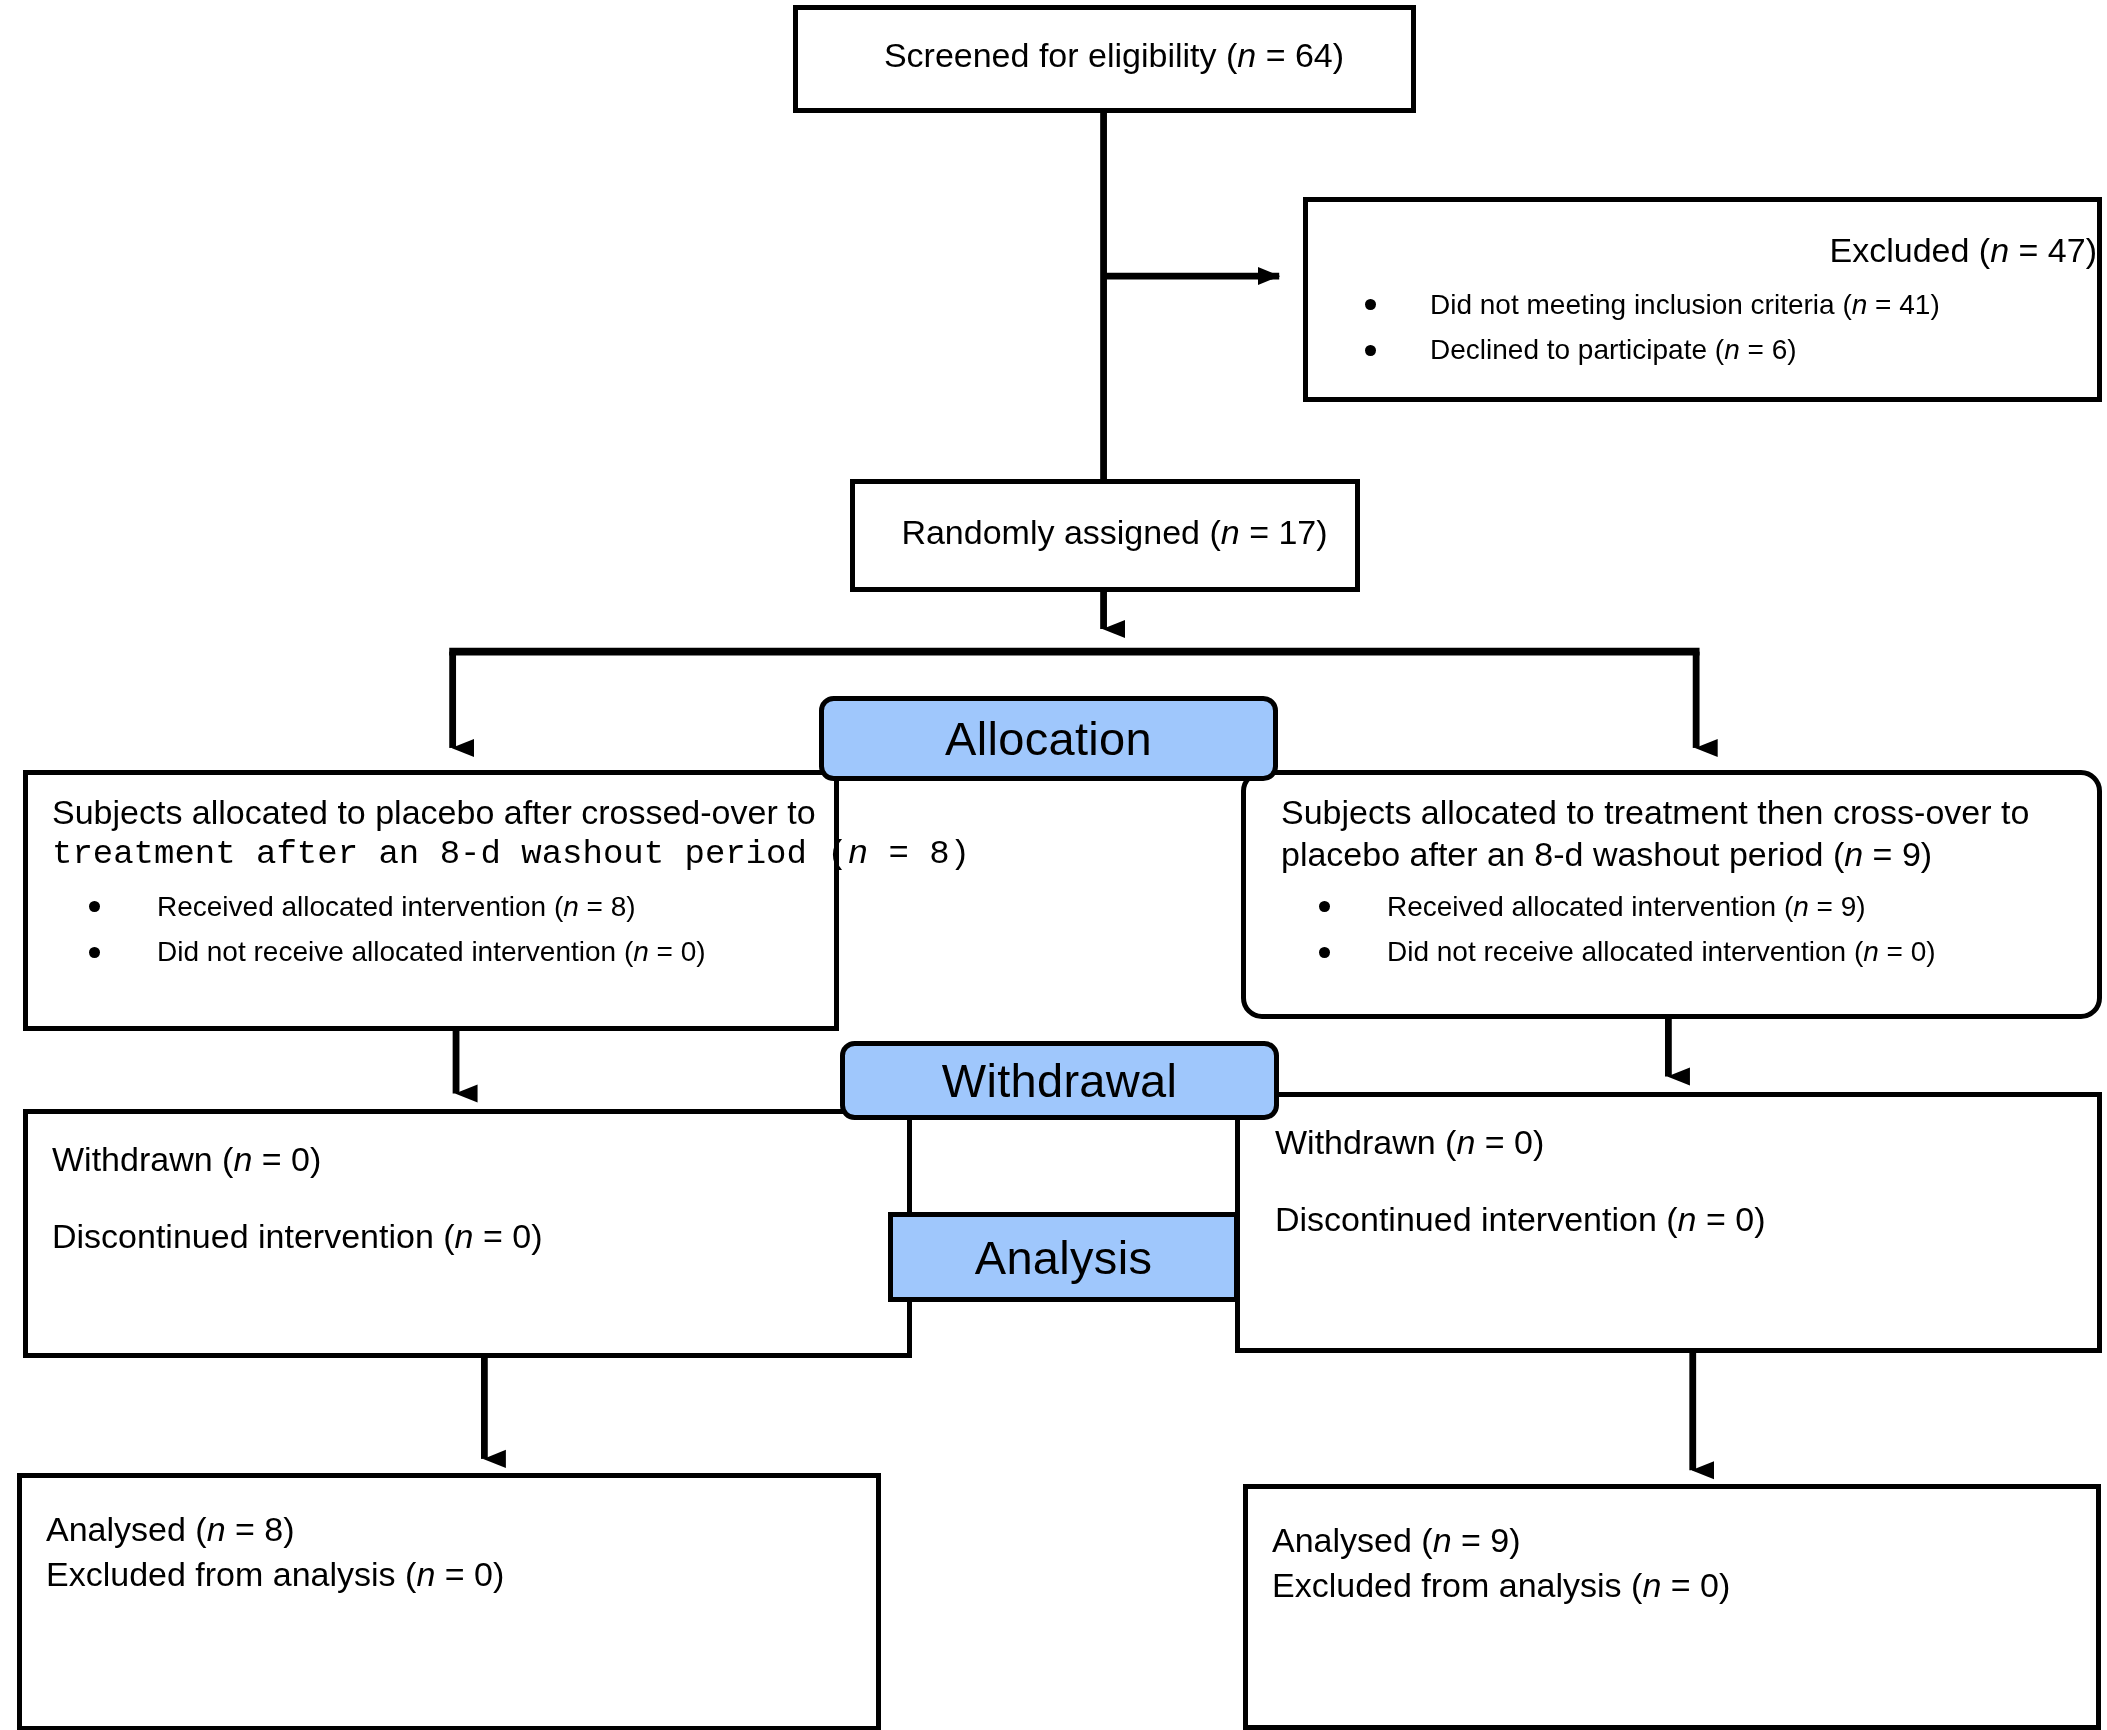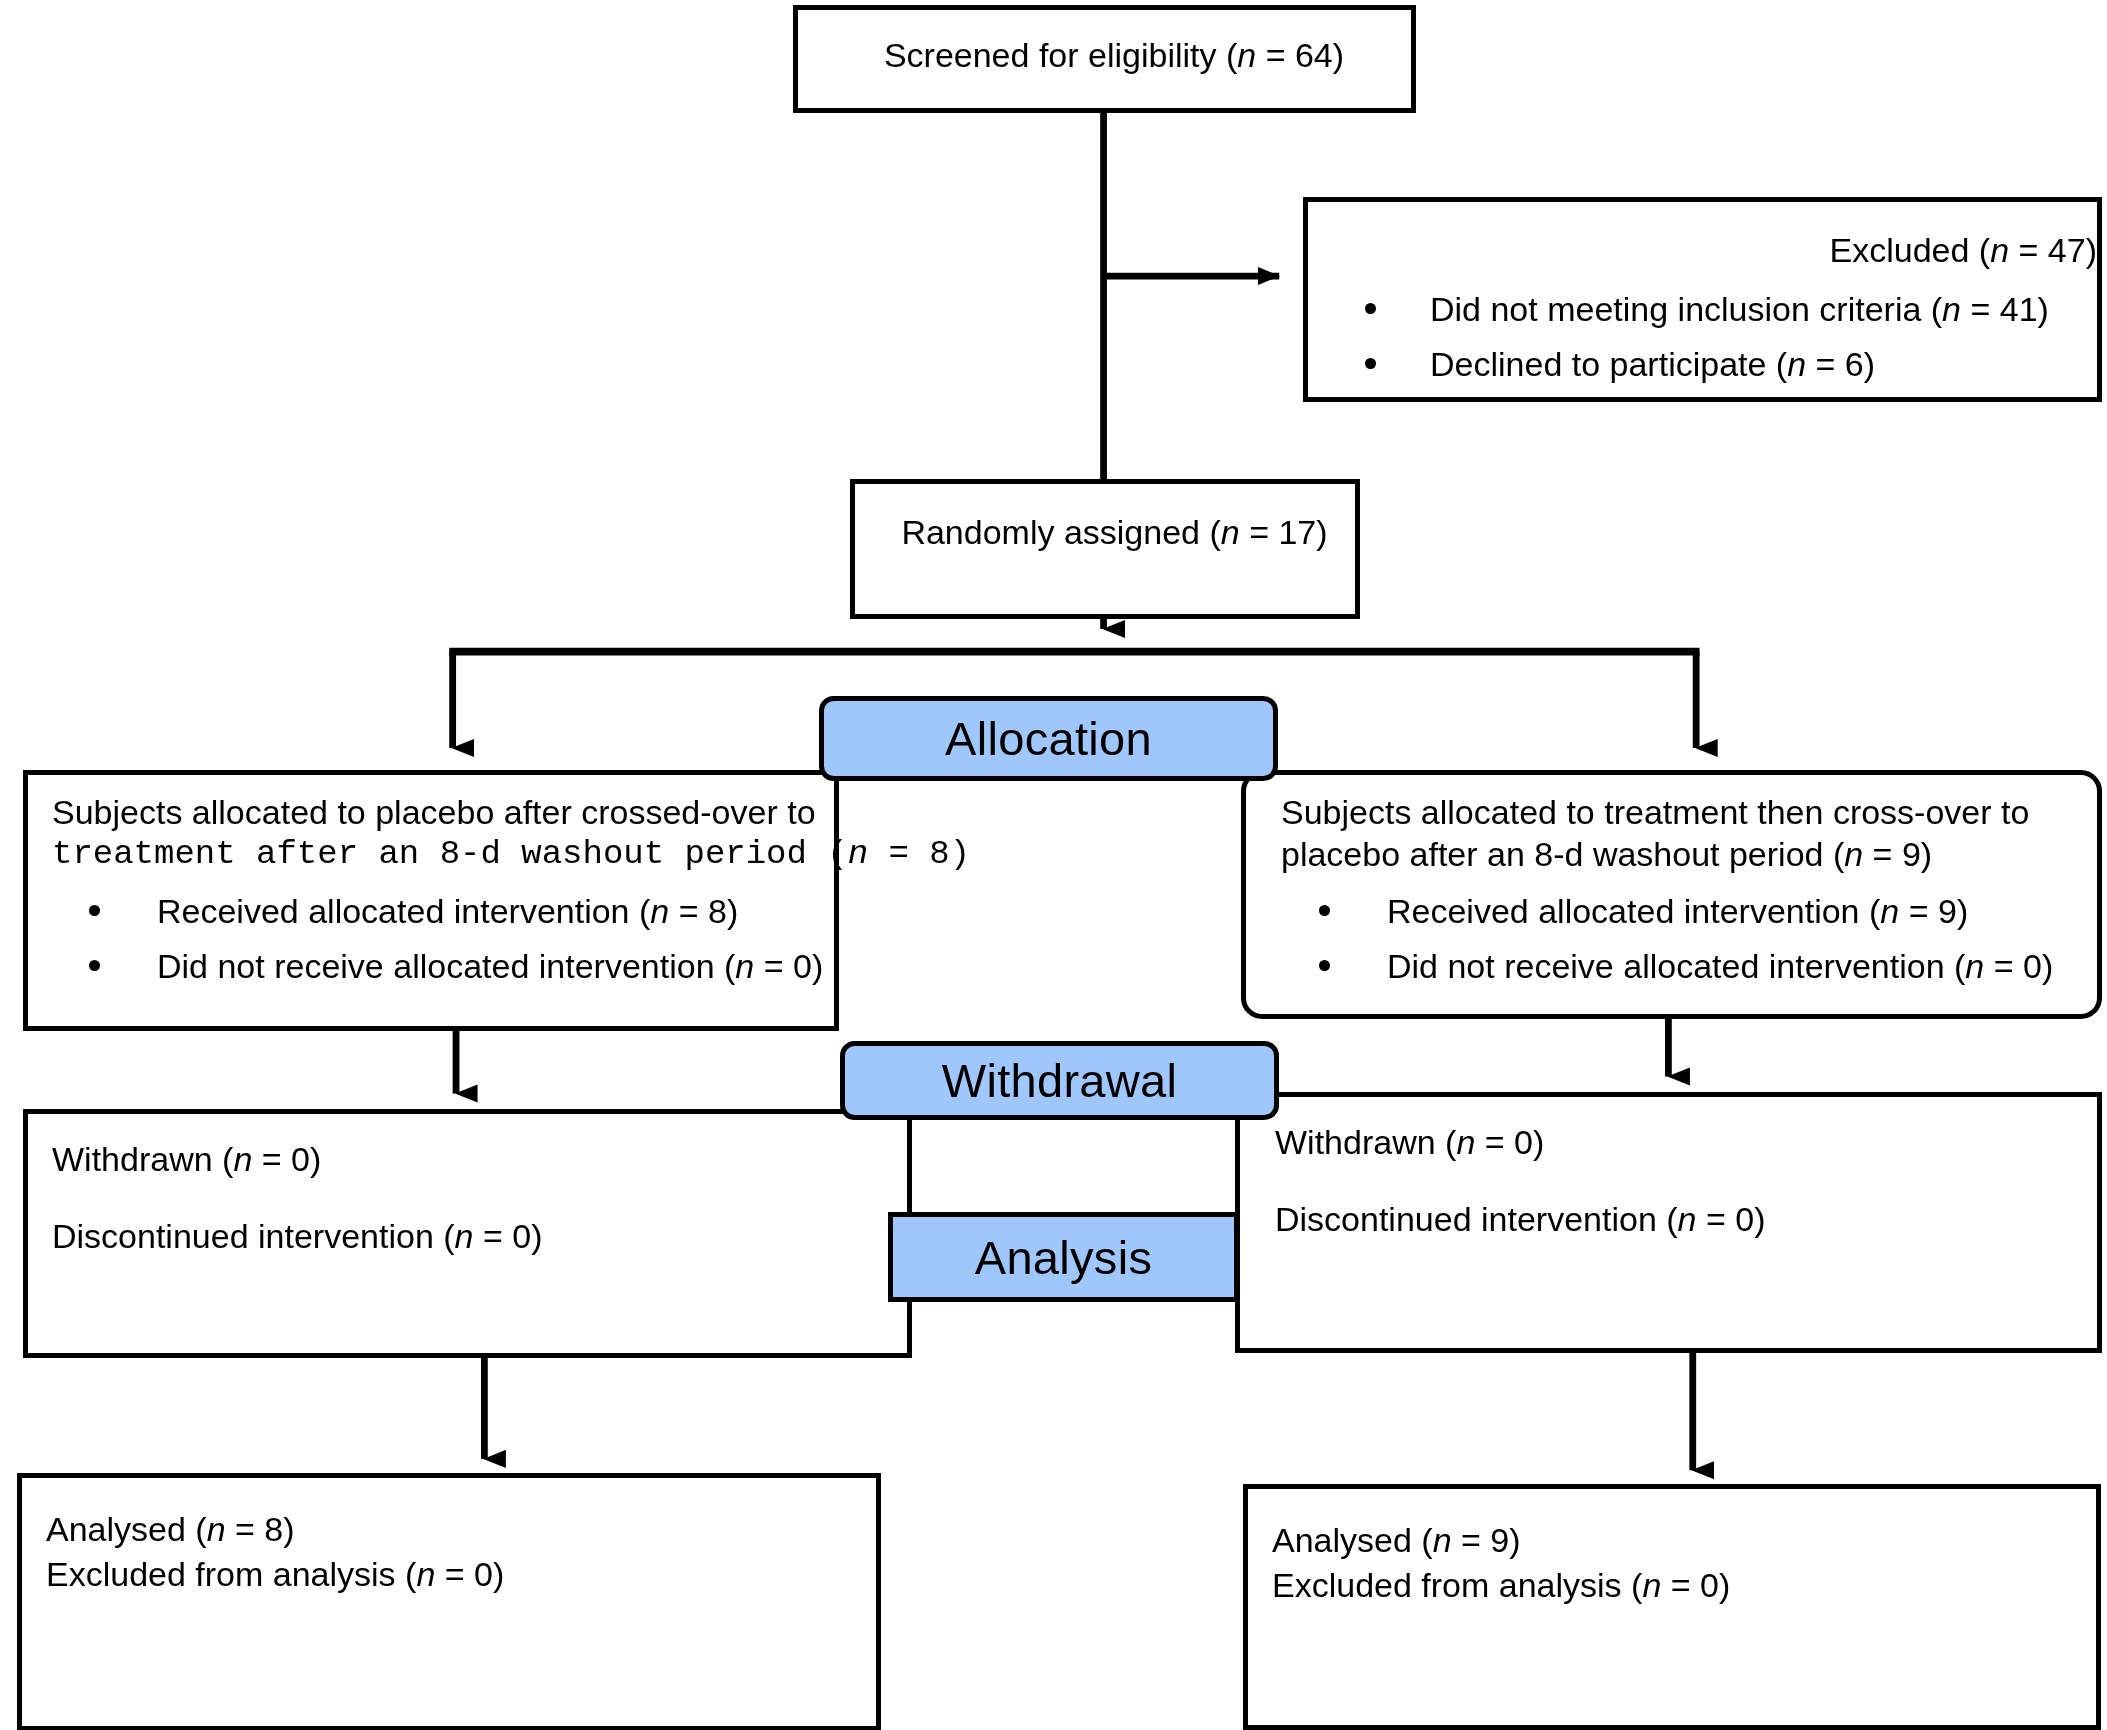--- a/index.html
+++ b/index.html
@@ -56,21 +56,21 @@
     border-radius: 14.7px;
   }
   .bullet-list {
     list-style: none;
     margin: 0;
     padding: 0;
   }
   .bullet-list li {
     position: relative;
     padding-left: 0;
-    font-size: 34px;
+    font-size: 28px;
     line-height: 1.62;
     white-space: nowrap;
   }
   .bullet-list li .dot {
     position: absolute;
     width: 10.8px;
     height: 10.8px;
     background: #000;
     border-radius: 50%;
     top: 0.62em;
@@ -147,21 +147,21 @@
         <span class="dot" style="left:0;"></span>
         <span class="btxt" style="margin-left:65px;"><span>Did not meeting inclusion criteria (</span><span class="it">n</span><span> = 41)</span></span>
       </li>
       <li>
         <span class="dot" style="left:0;"></span>
         <span class="btxt" style="margin-left:65px;"><span>Declined to participate (</span><span class="it">n</span><span> = 6)</span></span>
       </li>
     </ul>
   </div>
 
-  <div class="node" style="left:850px; top:479px; width:510px; height:140px;">
+  <div class="node" style="left:850px; top:479px; width:510px; height:113px;">
     <div class="txt center-txt" style="top:29.5px;">
       <span>Randomly assigned (</span><span class="it">n</span><span> = 17)</span>
     </div>
   </div>
 
   <div class="node" style="left:23px; top:770px; width:816px; height:261px;">
     <div class="txt" style="top:19px; left:24px;">
       <span class="line-blk">Subjects allocated to placebo after crossed-over to</span>
       <span class="line-blk" style="margin-top:5.7px;font-family:Liberation Mono, monospace;"><span>treatment after an 8-d washout period (</span><span class="it">n</span><span> = 8)</span></span>
     </div>

